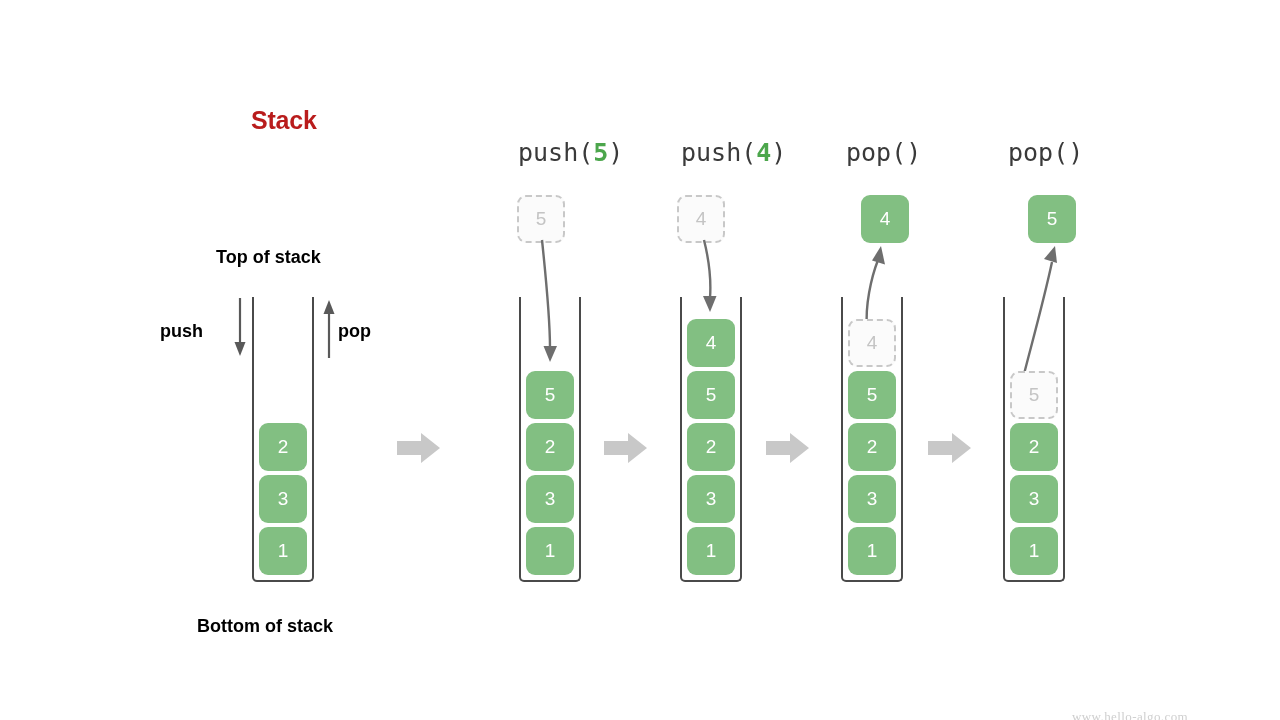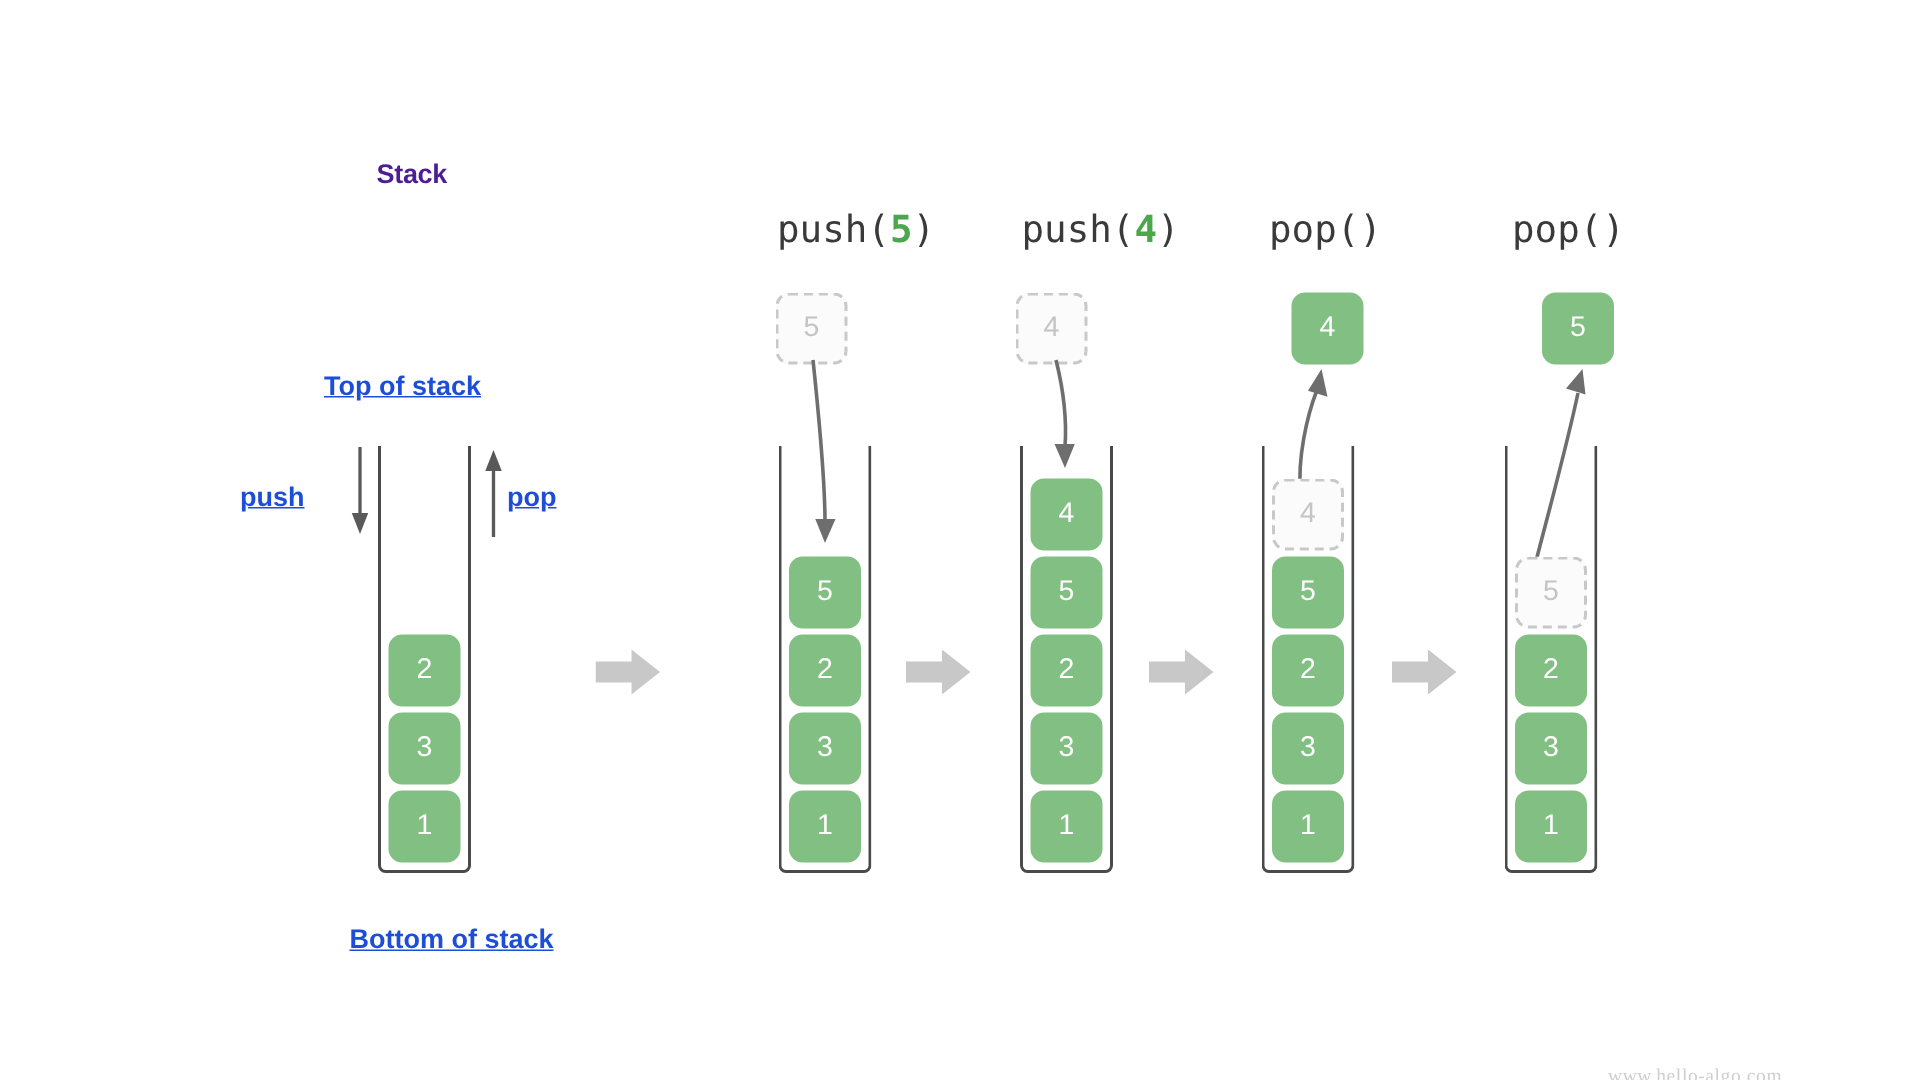--- a/index.html
+++ b/index.html
@@ -13,34 +13,33 @@
     position: relative;
     overflow: hidden;
     font-family: "Liberation Sans", sans-serif;
     -webkit-font-smoothing: antialiased;
   }
   .abs { position: absolute; }
 
   
   .title-stack {
     left: 251px; top: 106px;
-    font-size: 18px;
+    font-size: 25px;
     font-weight: bold;
-    color: #4c1d95;
+    color: #b91c1c;
     letter-spacing: -0.2px;
   }
   .label-bold {
     font-size: 18px;
     font-weight: bold;
-    color: #1d4ed8;
+    color: #000000;
     white-space: nowrap;
-    text-decoration: underline;
   }
   .label-top  { left: 216px; top: 247px; }
-  .label-bottom { left: 197px; top: 616px; margin-left: 36px; }
+  .label-bottom { left: 197px; top: 616px; }
   .label-push { left: 160px; top: 321px; }
   .label-pop  { left: 338px; top: 321px; text-align: right; }
 
   .op-label {
     font-family: "DejaVu Sans Mono", monospace;
     font-size: 25px;
     color: #3a3a3a;
     white-space: nowrap;
     top: 138px;
   }

